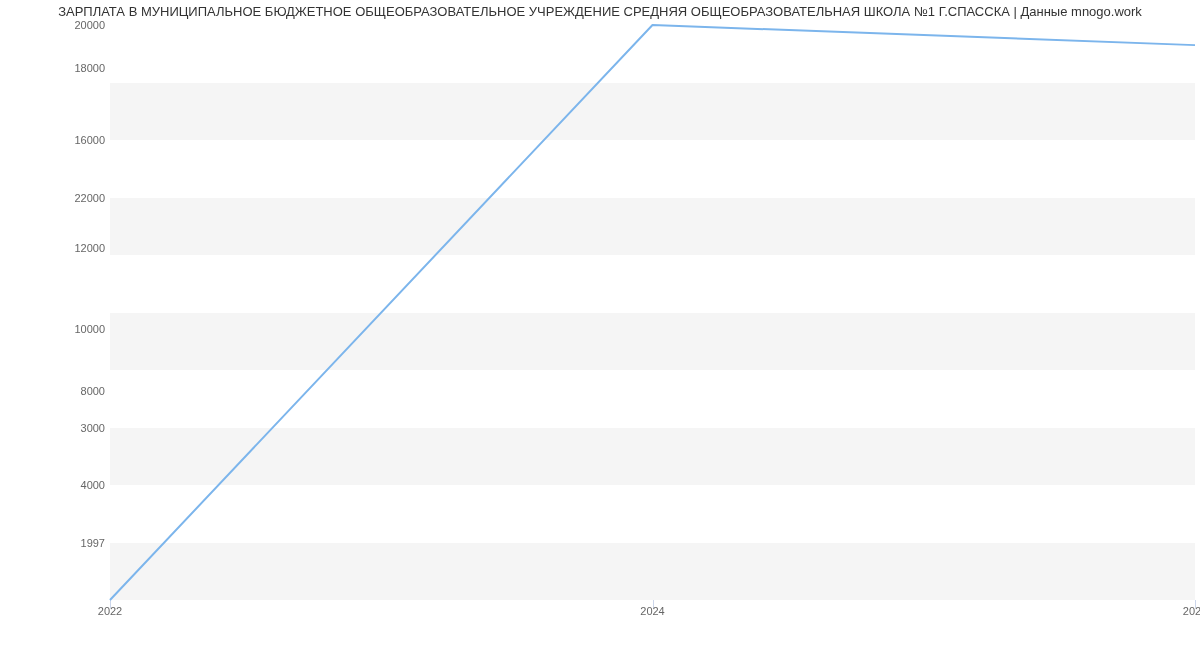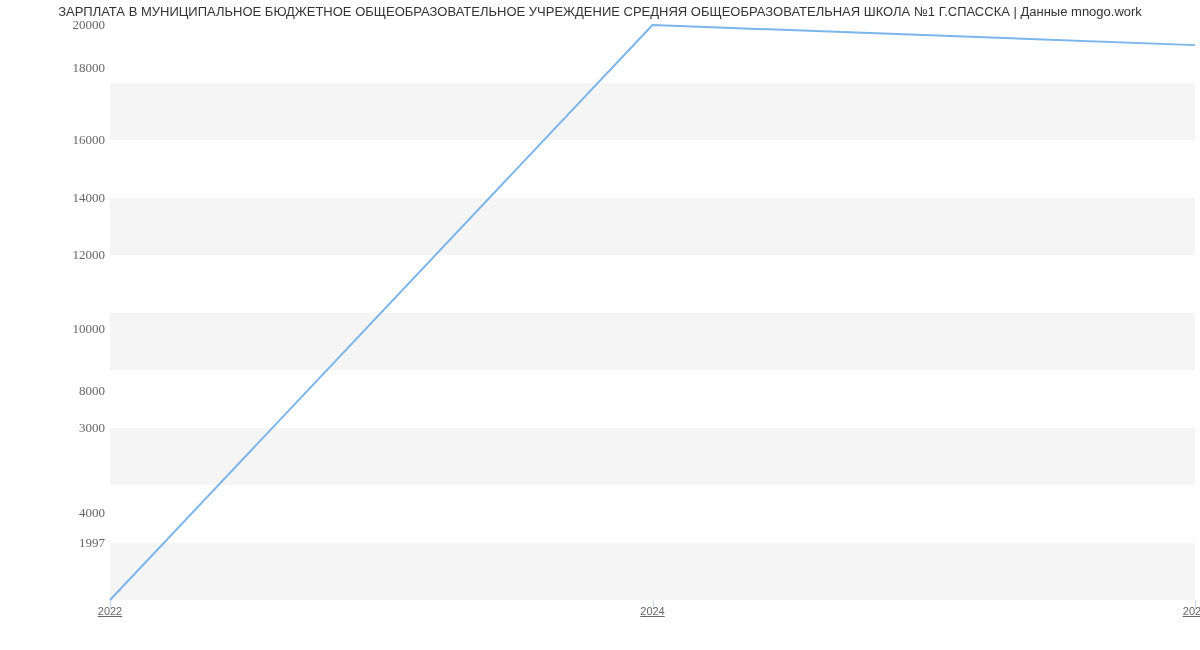--- a/index.html
+++ b/index.html
@@ -38,33 +38,31 @@
   }
   .grid-band {
     position: absolute;
     left: 0;
     width: 100%;
     background: #f5f5f5;
   }
   .y-tick-label {
     position: absolute;
     right: 1095px;
-    font-size: 13px;
+    font-size: 11px;
     color: #666666;
     text-align: right;
     transform: translateY(-50%);
-    font-family: Liberation Serif, serif;
   }
   .x-tick-label {
     position: absolute;
     top: 605px;
     font-size: 11px;
     color: #666666;
     transform: translateX(-50%);
-    text-decoration: underline;
   }
   .x-tick-mark {
     position: absolute;
     top: 600px;
     width: 1px;
     height: 8px;
     background: #ccd6eb;
   }
   svg.line-layer {
     position: absolute;
@@ -91,26 +89,26 @@
   <div class="plot-area">
 
     <div class="grid-band" style="top:517.5px;height:57.5px"></div>
     <div class="grid-band" style="top:402.5px;height:57.5px"></div>
     <div class="grid-band" style="top:287.5px;height:57.5px"></div>
     <div class="grid-band" style="top:172.5px;height:57.5px"></div>
     <div class="grid-band" style="top:57.5px;height:57.5px"></div>
   </div>
 
   <div class="y-tick-label" style="top:542.5px">1997</div>
-  <div class="y-tick-label" style="top:513px">4000</div>
+  <div class="y-tick-label" style="top:485px">4000</div>
   <div class="y-tick-label" style="top:427.5px">3000</div>
   <div class="y-tick-label" style="top:391px">8000</div>
   <div class="y-tick-label" style="top:329px">10000</div>
-  <div class="y-tick-label" style="top:255px">12000</div>
-  <div class="y-tick-label" style="top:197.5px">14000</div>
+  <div class="y-tick-label" style="top:248px">12000</div>
+  <div class="y-tick-label" style="top:197.5px">22000</div>
   <div class="y-tick-label" style="top:140px">16000</div>
   <div class="y-tick-label" style="top:68px">18000</div>
   <div class="y-tick-label" style="top:25px">20000</div>
 
   <div class="x-tick-mark" style="left:110px"></div>
   <div class="x-tick-mark" style="left:652.5px"></div>
   <div class="x-tick-mark" style="left:1195px"></div>
 
   <div class="x-tick-label" style="left:110px">2022</div>
   <div class="x-tick-label" style="left:652.5px">2024</div>

